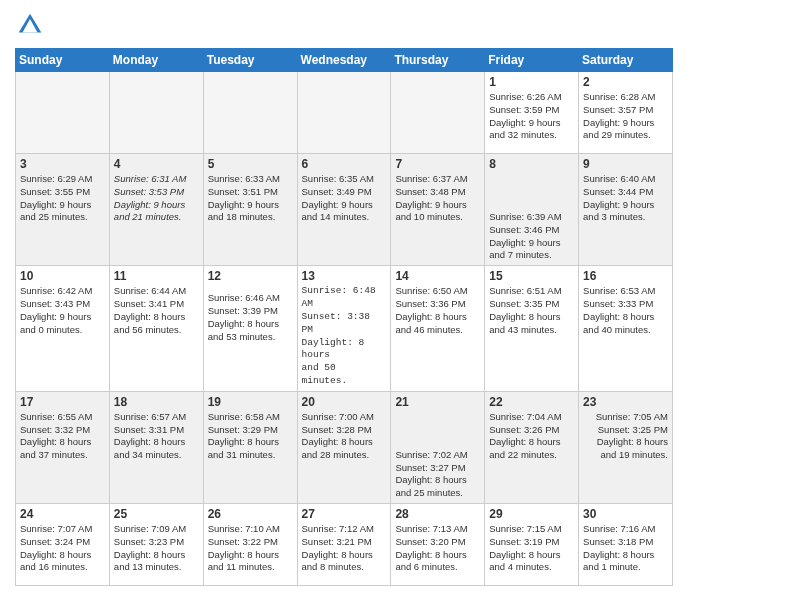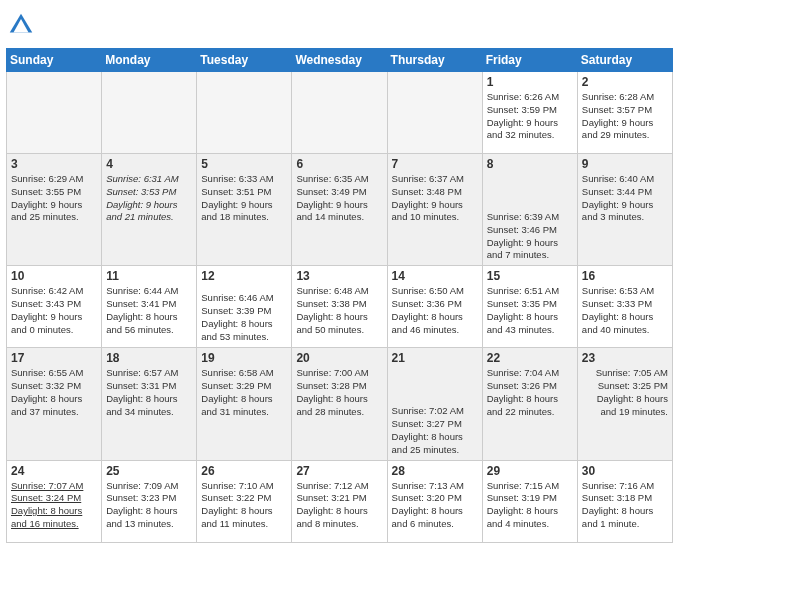--- a/index.html
+++ b/index.html
@@ -5,21 +5,21 @@
     * { margin: 0; padding: 0; box-sizing: border-box; }
     body {
       font-family: Arial, sans-serif;
       background: #fff;
       width: 792px;
       height: 612px;
       overflow: hidden;
     }
     .container {
       width: 688px;
-      padding: 10px 15px 5px 6px;
+      padding: 10px 15px 5px 15px;
     }
     .header {
       display: flex;
       justify-content: space-between;
       align-items: flex-start;
       margin-bottom: 8px;
     }
     .logo {
       display: flex;
       align-items: center;
@@ -221,21 +221,21 @@
           </td>
           <td>
             <span class="day-number">12</span>
             <div class="day-info" style="white-space: pre-line; margin-top: 9px;">Sunrise: 6:46 AM
 Sunset: 3:39 PM
 Daylight: 8 hours
 and 53 minutes.</div>
           </td>
           <td>
             <span class="day-number">13</span>
-            <div class="day-info" style="white-space: pre-line;">Sunrise: 6:48 AM
+            <div class="day-info" style="white-space: pre-line; font-family: Liberation Mono, monospace;">Sunrise: 6:48 AM
 Sunset: 3:38 PM
 Daylight: 8 hours
 and 50 minutes.</div>
           </td>
           <td>
             <span class="day-number">14</span>
             <div class="day-info" style="white-space: pre-line;">Sunrise: 6:50 AM
 Sunset: 3:36 PM
 Daylight: 8 hours
 and 46 minutes.</div>
@@ -302,21 +302,21 @@
             <span class="day-number">23</span>
             <div class="day-info" style="white-space: pre-line; text-align: right;">Sunrise: 7:05 AM
 Sunset: 3:25 PM
 Daylight: 8 hours
 and 19 minutes.</div>
           </td>
         </tr>
         <tr>
           <td>
             <span class="day-number">24</span>
-            <div class="day-info" style="white-space: pre-line; text-decoration: underline;">Sunrise: 7:07 AM
+            <div class="day-info" style="white-space: pre-line;">Sunrise: 7:07 AM
 Sunset: 3:24 PM
 Daylight: 8 hours
 and 16 minutes.</div>
           </td>
           <td>
             <span class="day-number">25</span>
             <div class="day-info" style="white-space: pre-line;">Sunrise: 7:09 AM
 Sunset: 3:23 PM
 Daylight: 8 hours
 and 13 minutes.</div>

